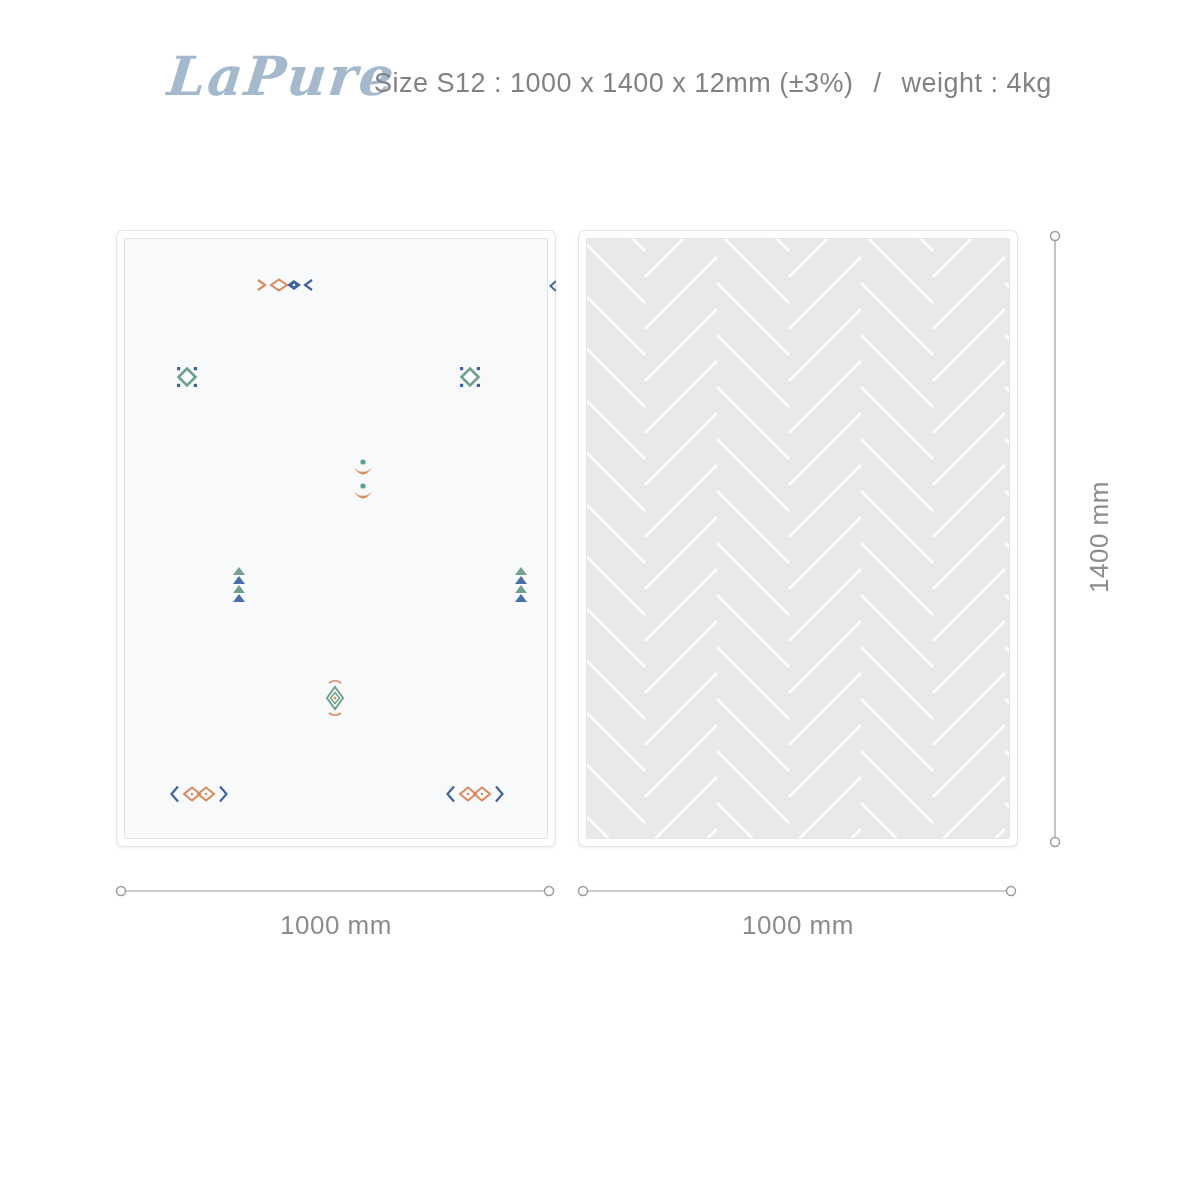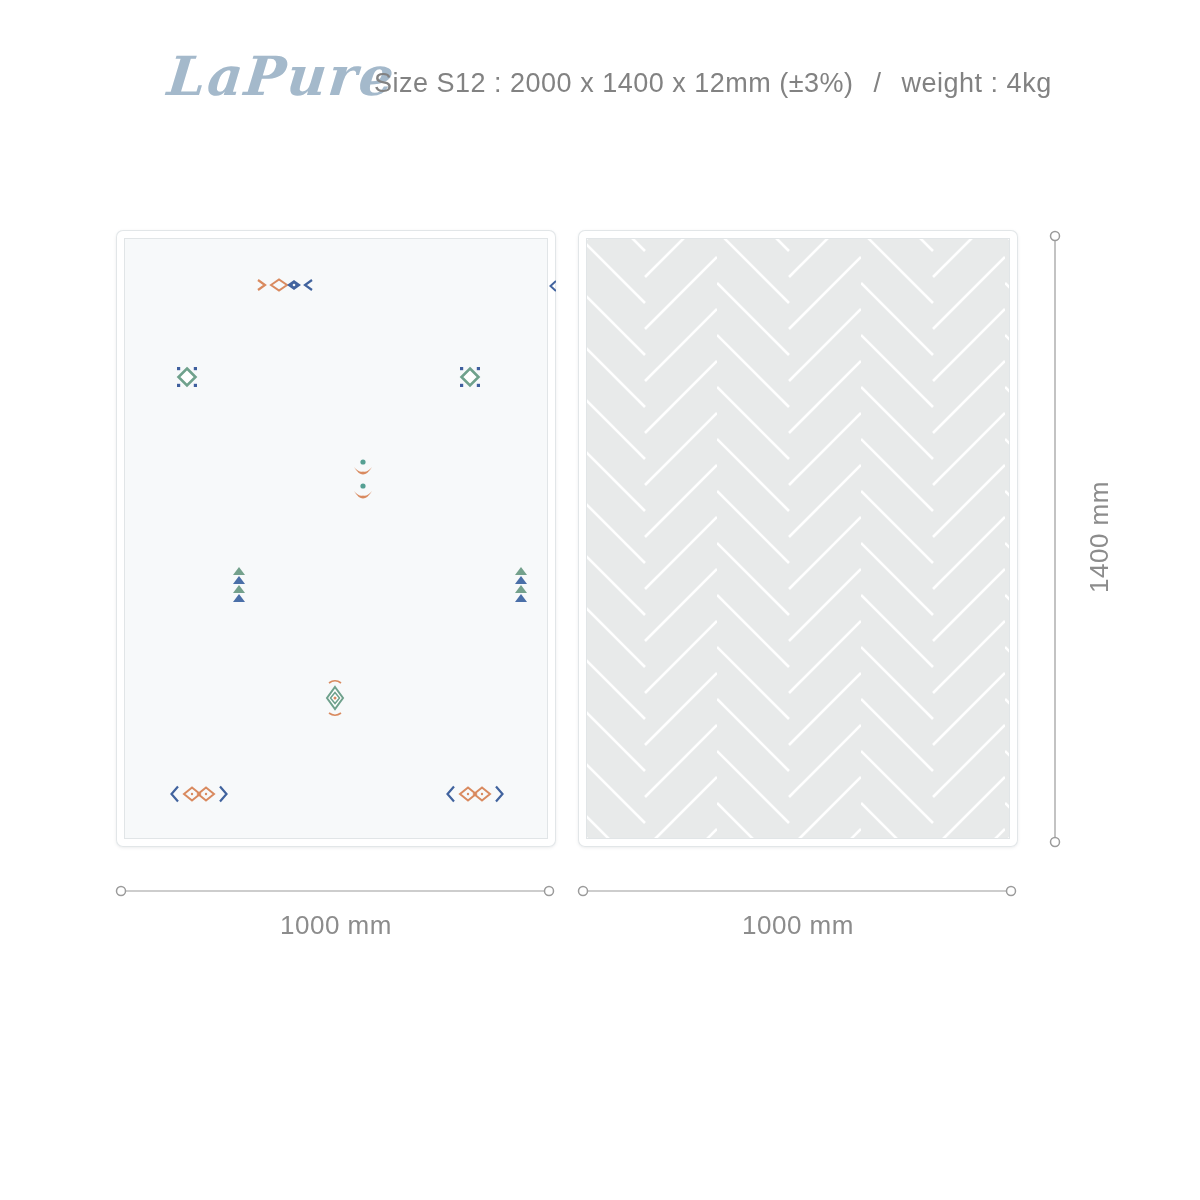--- a/index.html
+++ b/index.html
@@ -48,21 +48,21 @@
     transform:rotate(-90deg);
   }
   .dim-label-left{left:116px;top:910px;width:440px;}
   .dim-label-right{left:578px;top:910px;width:440px;}
 </style>
 </head>
 <body>
 
 <div class="brand">LaPure</div>
 <div class="spec-line">
-  <span>Size S12 : 2000 x 1400 x 12mm (±3%)</span><span class="sep">/</span><span>weight : 4kg</span>
+  <span>Size S12 : 1000 x 1400 x 12mm (±3%)</span><span class="sep">/</span><span>weight : 4kg</span>
 </div>
 
 <div class="mat mat-left">
 
   <svg class="motif" style="left:139px;top:47px" width="60" height="16" viewBox="0 0 60 16">
     <path d="M3 3 L10 8 L3 13" fill="none" stroke="#d98a5f" stroke-width="2.2"></path>
     <path d="M16 8 L24 2.5 L32 8 L24 13.5 Z" fill="none" stroke="#d98a5f" stroke-width="2"></path>
     <path d="M32 8 L39 3 L46 8 L39 13 Z" fill="#41639e"></path>
     <circle cx="39" cy="8" r="1.3" fill="#f2f5f7"></circle>
     <path d="M57 3 L50 8 L57 13" fill="none" stroke="#41639e" stroke-width="2.2"></path>

